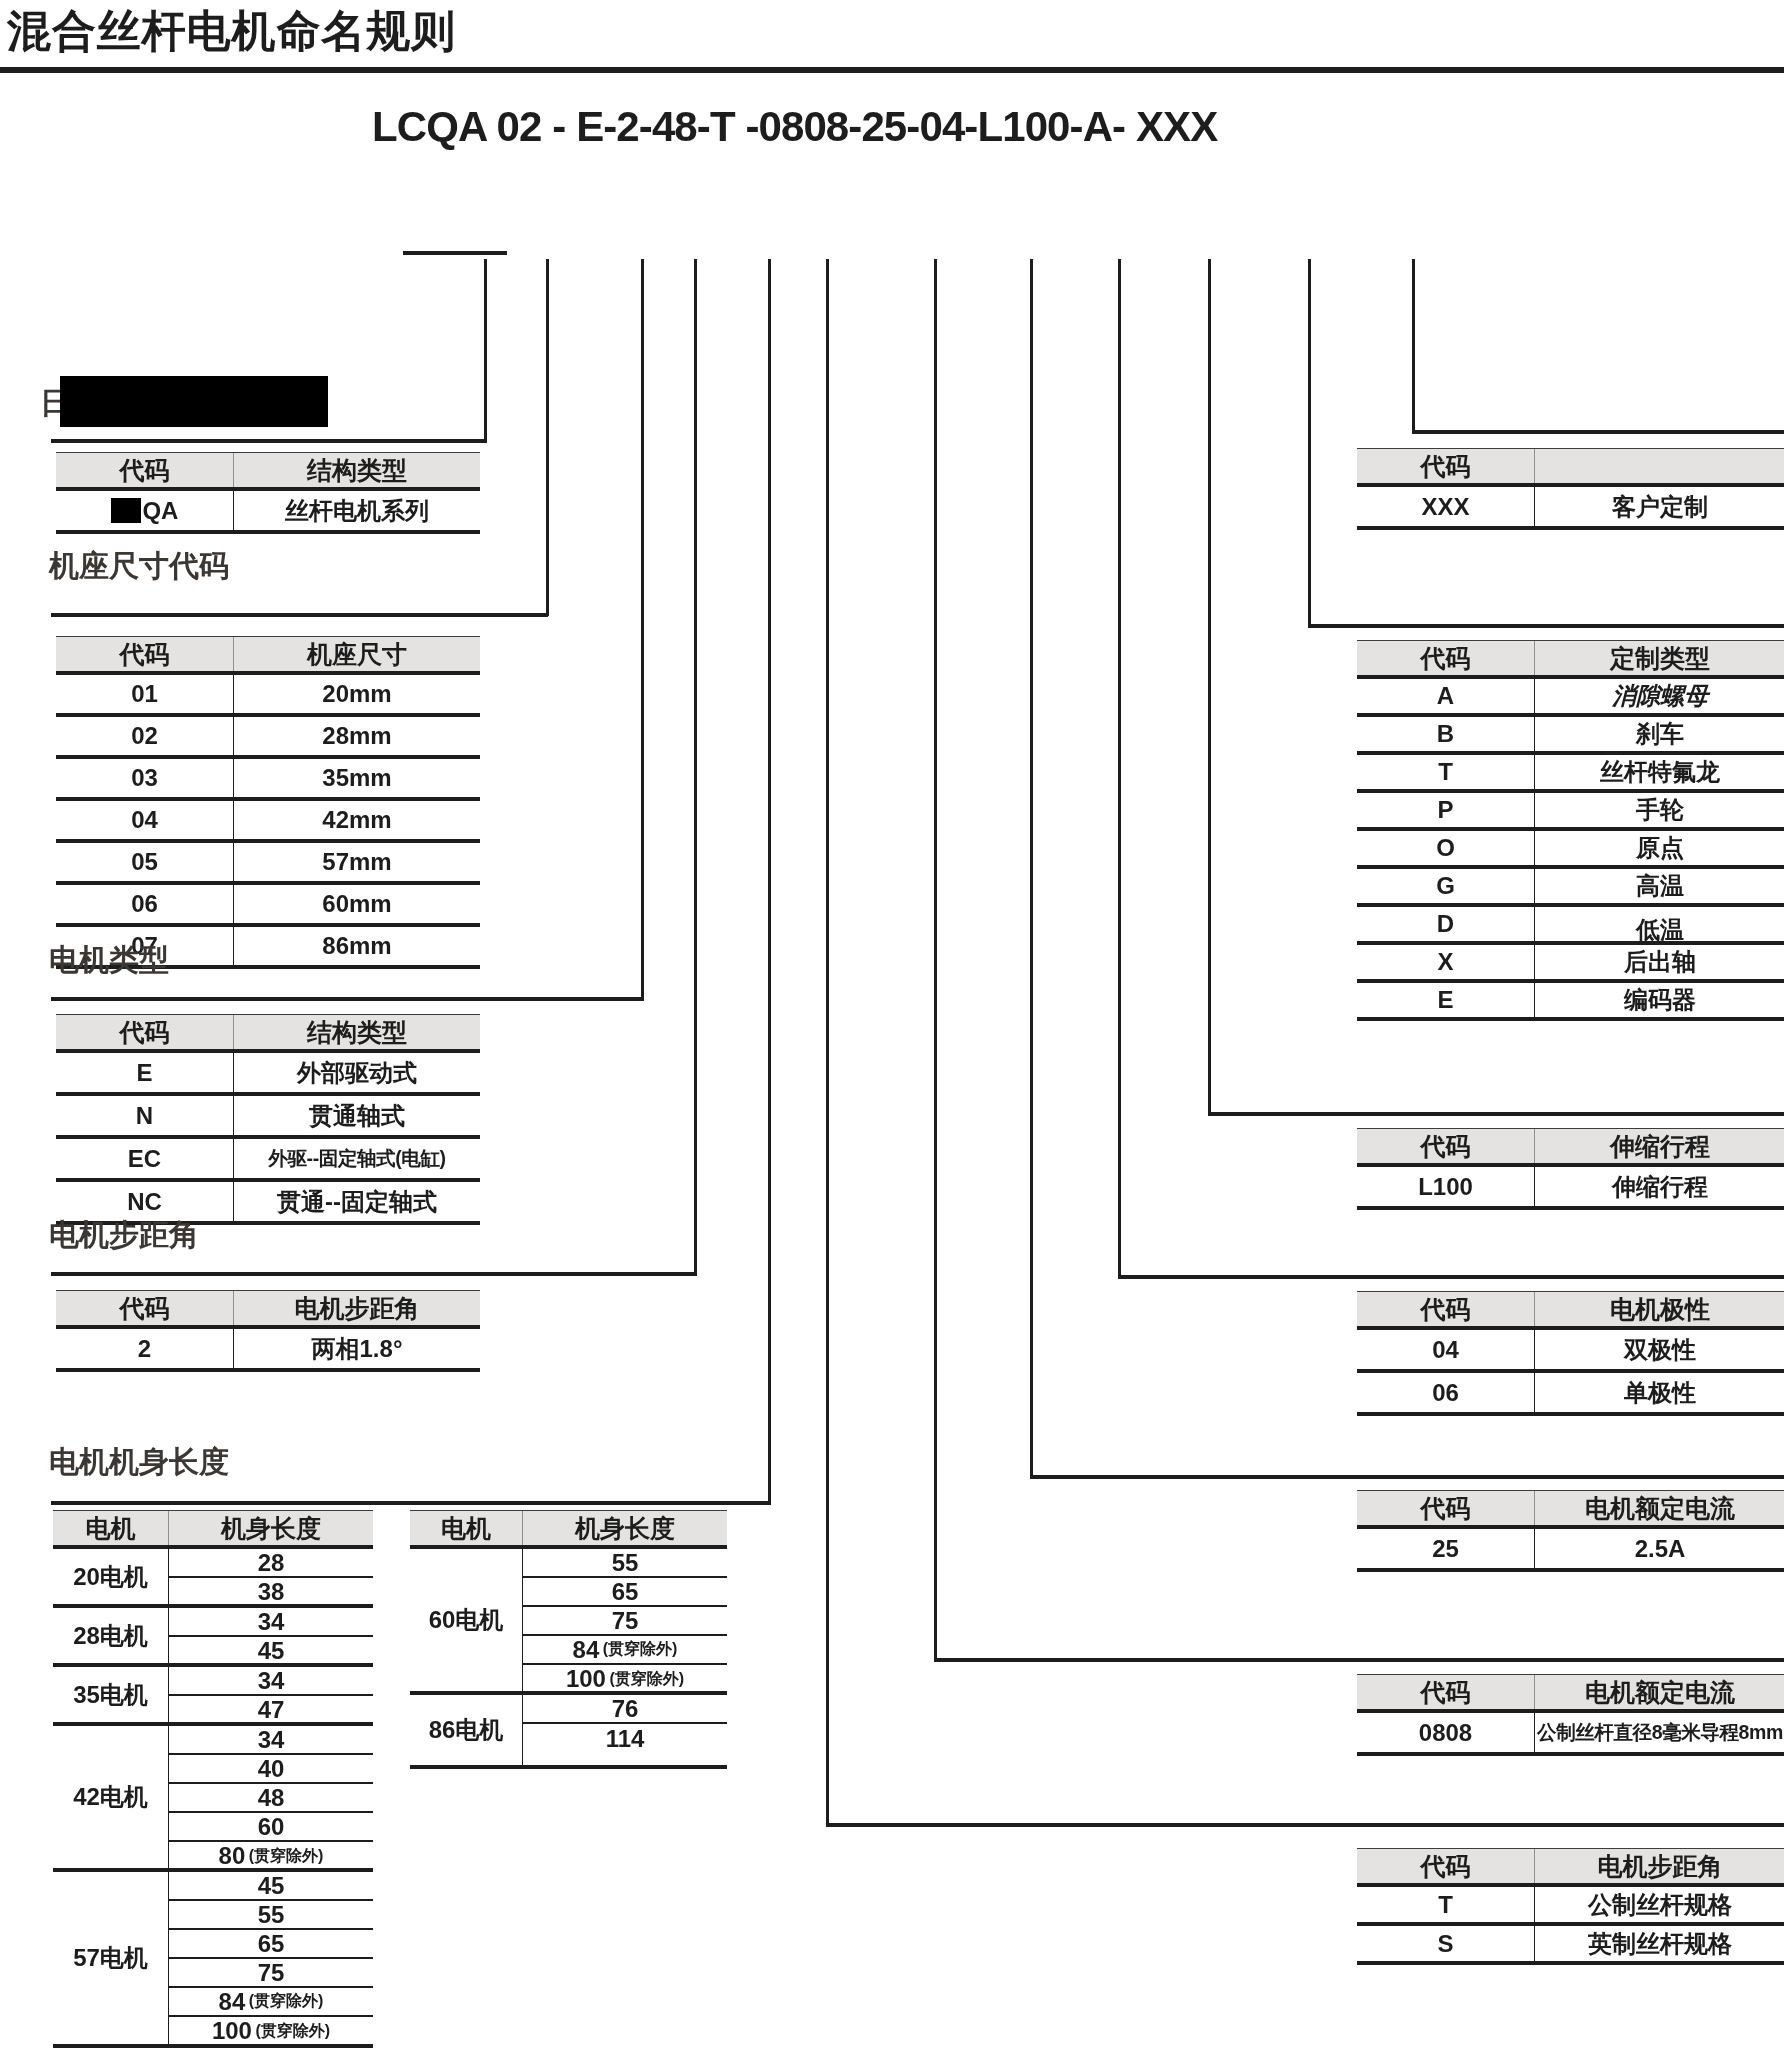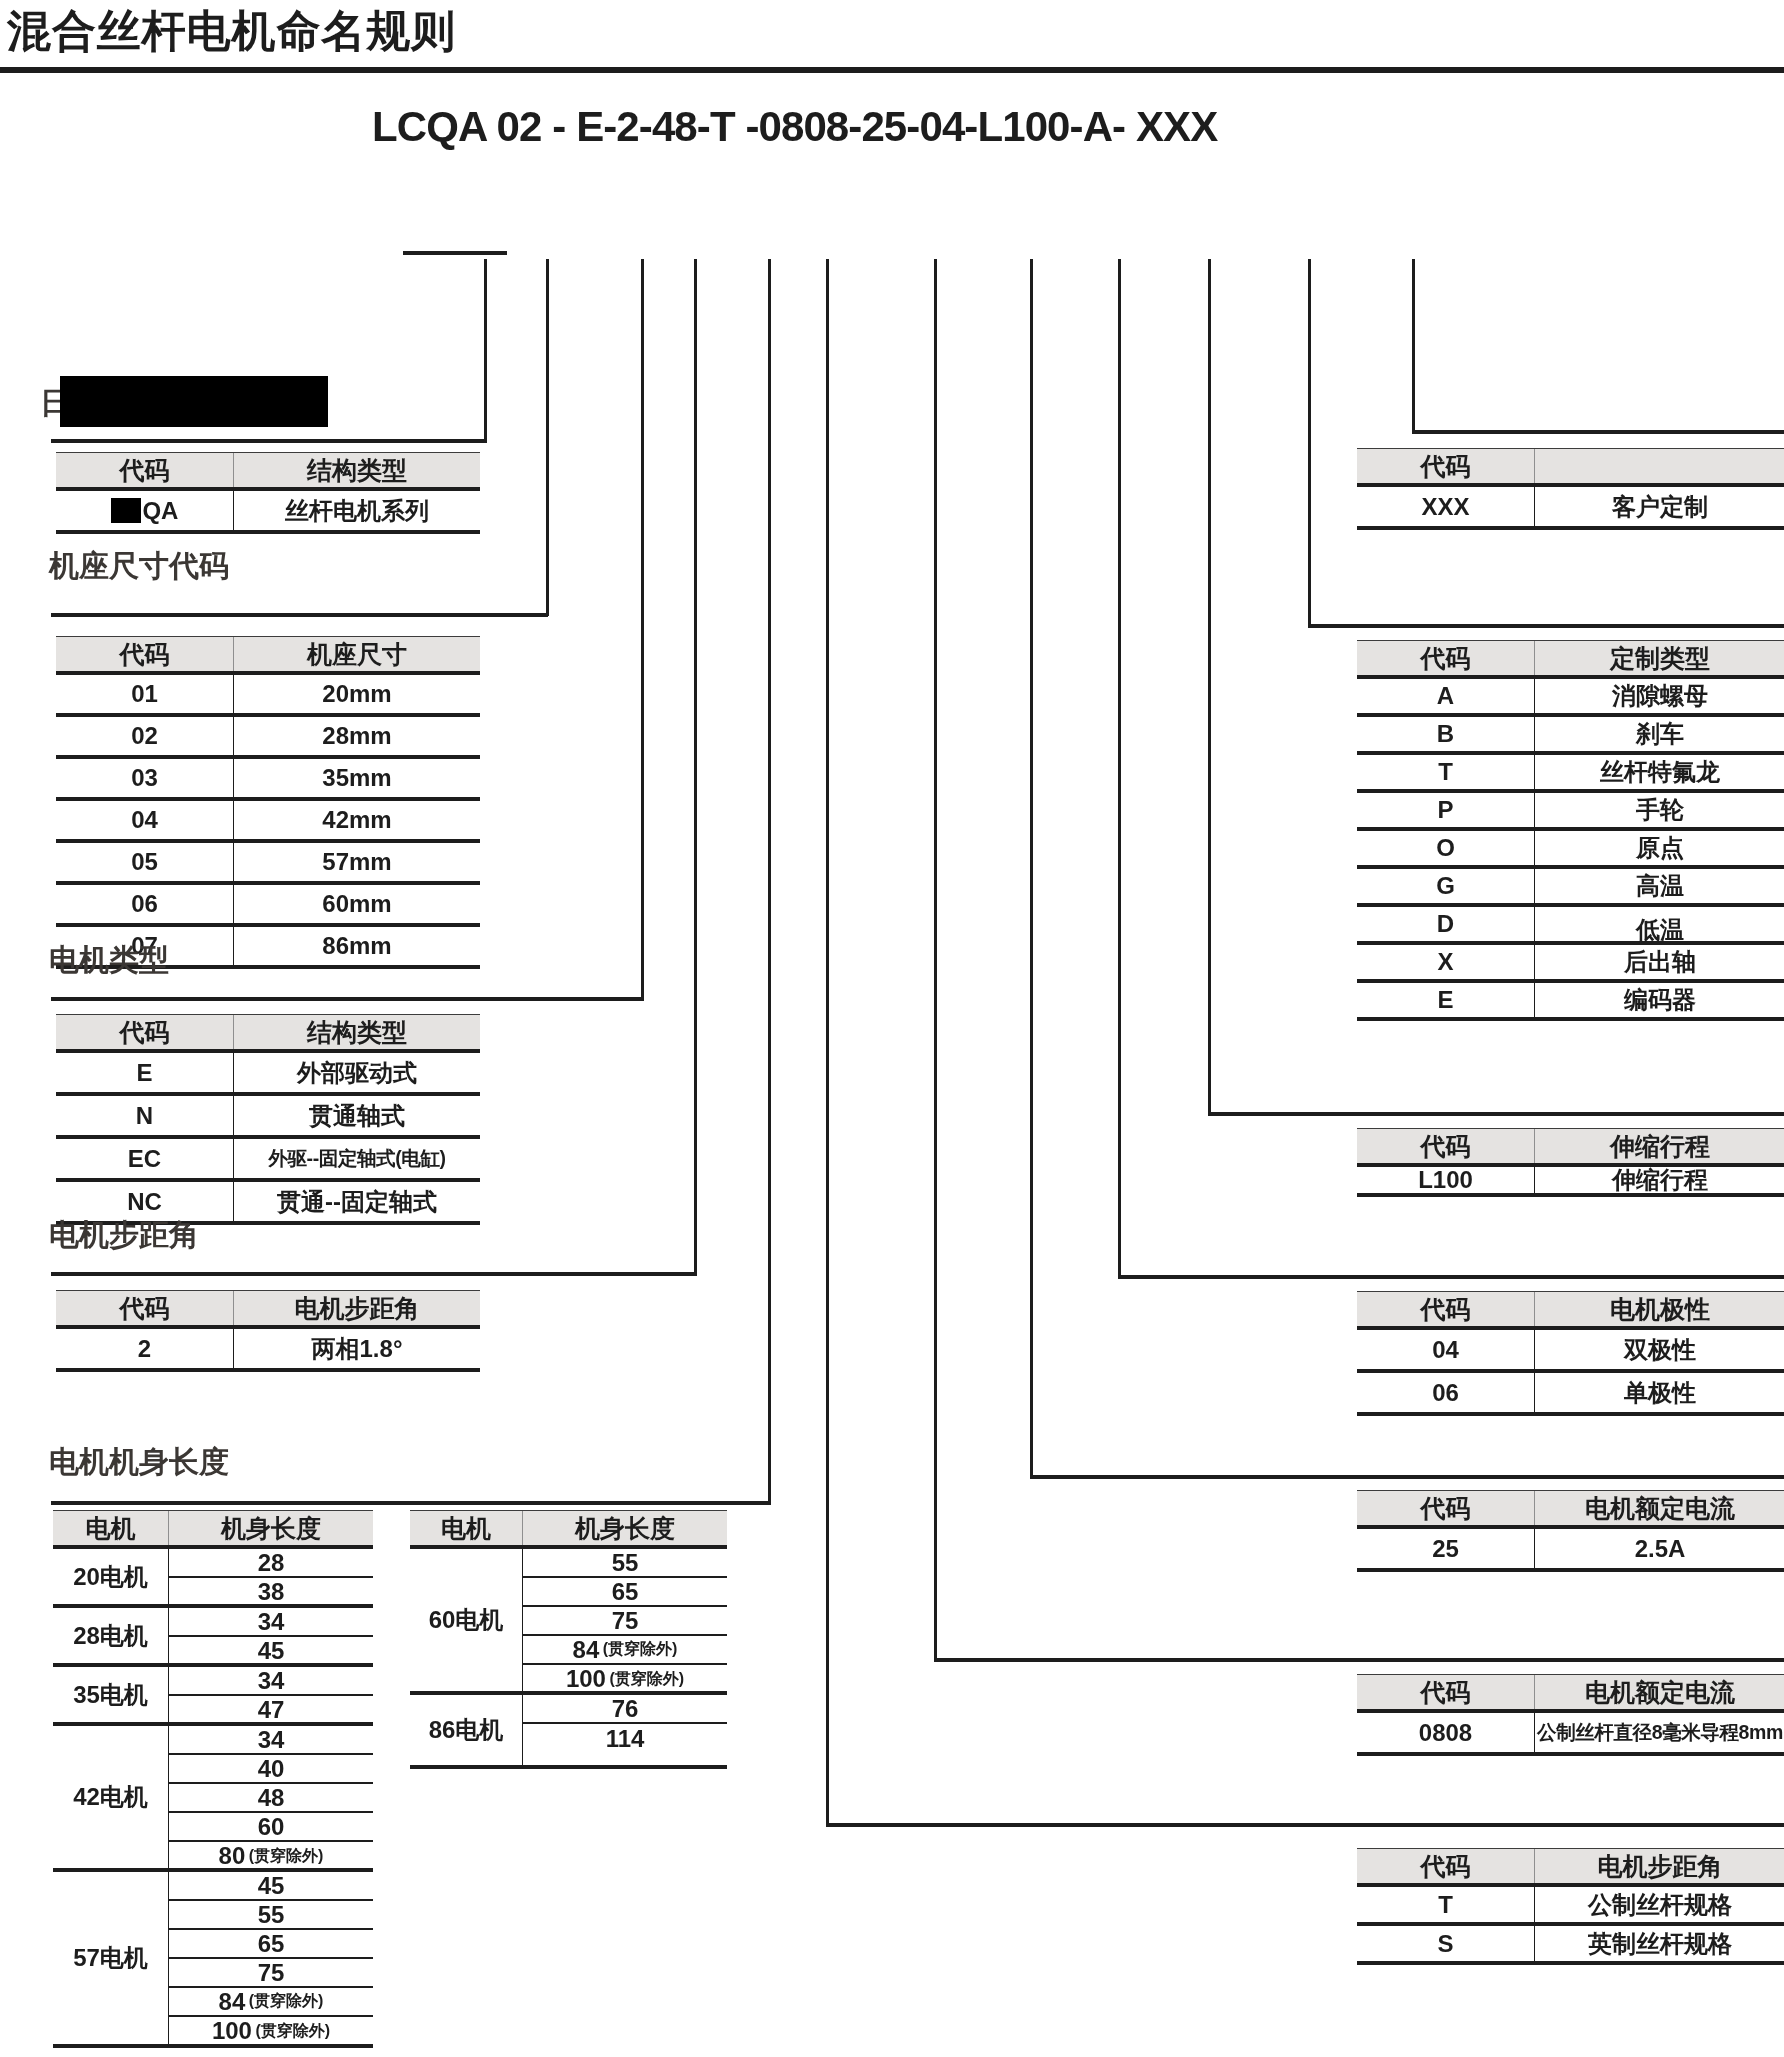--- a/index.html
+++ b/index.html
@@ -279,34 +279,34 @@
           <div class="cell c1" style="width: 178px;">06</div>
           <div class="cell" style="flex: 1 1 0%;">单极性</div>
         </div>
       </div>
       <div class="abs hrule" style="left: 1208px; top: 1112px; width: 577px;"></div>
       <div class="tbl" style="left: 1357px; top: 1128px; width: 428px;">
         <div class="thead">
           <div class="cell c1" style="width: 178px;">代码</div>
           <div class="cell" style="flex: 1 1 0%;">伸缩行程</div>
         </div>
-        <div class="trow" style="height: 30px;">
+        <div class="trow" style="height: 43px;">
           <div class="cell c1" style="width: 178px;">L100</div>
           <div class="cell" style="flex: 1 1 0%;">伸缩行程</div>
         </div>
       </div>
       <div class="abs hrule" style="left: 1308px; top: 624px; width: 477px;"></div>
       <div class="tbl" style="left: 1357px; top: 640px; width: 428px;">
         <div class="thead">
           <div class="cell c1" style="width: 178px;">代码</div>
           <div class="cell" style="flex: 1 1 0%;">定制类型</div>
         </div>
         <div class="trow" style="height: 38px;">
           <div class="cell c1" style="width: 178px;">A</div>
-          <div class="cell" style="flex: 1 1 0%;">消隙螺母</div>
+          <div class="cell" style="flex: 1 1 0%; font-style: italic;">消隙螺母</div>
         </div>
         <div class="trow" style="height: 38px;">
           <div class="cell c1" style="width: 178px;">B</div>
           <div class="cell" style="flex: 1 1 0%;">刹车</div>
         </div>
         <div class="trow" style="height: 38px;">
           <div class="cell c1" style="width: 178px;">T</div>
           <div class="cell" style="flex: 1 1 0%;">丝杆特氟龙</div>
         </div>
         <div class="trow" style="height: 38px;">

